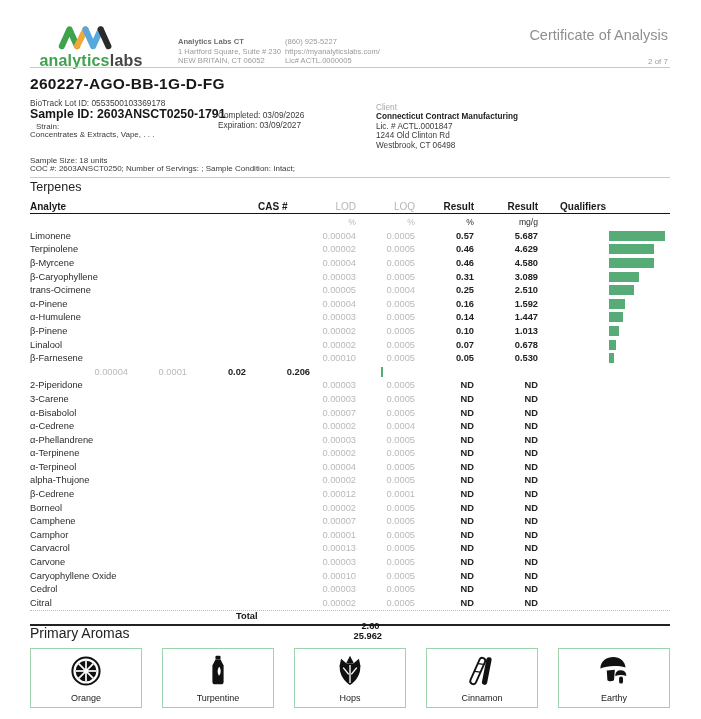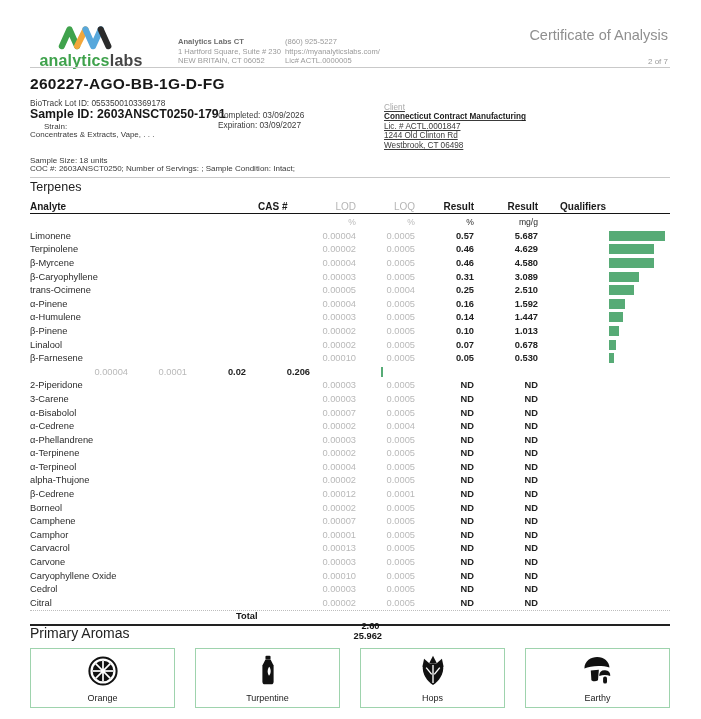--- a/index.html
+++ b/index.html
@@ -19,23 +19,23 @@
   .page-num{position:absolute;right:33px;top:57px;font-size:8px;color:#9a9a9a;}
   .rule-thin{position:absolute;left:30px;right:31px;height:0;border-top:1px solid #c9c9c9;}
   .rule-1{top:67px;} .rule-2{top:177px;}
 
   
   .batch-title{position:absolute;left:30px;top:75px;font-size:15.5px;font-weight:bold;color:#171717;letter-spacing:.3px;}
   .biotrack{position:absolute;left:30px;top:98px;font-size:8.3px;color:#3a3a3a;}
   .sample-id{position:absolute;left:30px;top:107px;font-size:12.3px;font-weight:bold;color:#171717;}
   .completed{position:absolute;left:218px;top:110px;font-size:8.3px;color:#3a3a3a;}
   .expiration{position:absolute;left:218px;top:120px;font-size:8.3px;color:#3a3a3a;}
-  .strain{position:absolute;left:44px;top:122px;font-size:8px;color:#3a3a3a;}
+  .strain{position:absolute;left:36px;top:122px;font-size:8px;color:#3a3a3a;}
   .matrix{position:absolute;left:30px;top:130px;font-size:8px;color:#3a3a3a;}
-  .client{position:absolute;left:384px;top:103px;font-size:8.2px;line-height:9.4px;color:#3a3a3a;text-decoration:underline;}
+  .client{position:absolute;left:376px;top:103px;font-size:8.2px;line-height:9.4px;color:#3a3a3a;}
   .client .client-label{color:#a9a9a9;}
   .client .client-name{font-weight:bold;color:#1c1c1c;}
   .sample-size{position:absolute;left:30px;top:156px;font-size:8px;color:#3a3a3a;}
   .coc-line{position:absolute;left:30px;top:164px;font-size:8px;color:#3a3a3a;}
 
   
   .section-title{position:absolute;left:30px;top:180px;font-size:12.5px;font-weight:500;color:#222;}
   .ttable{position:absolute;left:30px;top:200px;width:640px;}
   .trow{display:flex;align-items:center;height:13.6px;font-size:9.3px;}
   .thead{height:13px;border-bottom:1.5px solid #141414;font-size:10px;font-weight:bold;color:#1a1a1a;}
@@ -465,20 +465,35 @@
                 <path d="M12 16 L18.5 24"></path>
                 <path d="M28 16 L21.5 24"></path>
               </g>
             </svg>
           </span>
           <span class="aroma-label">Hops</span>
         </div>
         <div class="aroma-card" style="border-color: rgb(158, 211, 173);">
           <span>
             <svg viewBox="0 0 40 40">
+              <g transform="translate(15 20) rotate(24)">
+                <rect x="-3.5" y="-16.5" width="7" height="33" rx="3.5" fill="#fff" stroke="#111" stroke-width="2.2"></rect>
+                <line x1="-3.2" y1="-8" x2="3.2" y2="-10" stroke="#111" stroke-width="1.4"></line>
+                <line x1="-3.2" y1="2" x2="3.2" y2="0" stroke="#111" stroke-width="1.4"></line>
+              </g>
+              <g transform="translate(25.5 20) rotate(11)">
+                <rect x="-3" y="-16.5" width="6.2" height="33" rx="3" fill="#111"></rect>
+              </g>
+            </svg>
+          </span>
+          <span class="aroma-label">Cinnamon</span>
+        </div>
+        <div class="aroma-card" style="border-color: rgb(158, 211, 173);">
+          <span>
+            <svg viewBox="0 0 40 40">
               <g fill="#111">
                 <path d="M4 17 C4 8 12 3.5 19 3.5 C27 3.5 33.5 9 33.5 16 C24 13 11 14 4 17 Z"></path>
                 <path d="M11.5 19.5 L21 18.5 L20 31 Q16 33.5 12.2 30.8 Z"></path>
                 <path d="M21.5 24.5 Q22.5 18.5 28.5 19.2 Q34.8 20 34.4 26 Q28 23.5 21.5 26 Z"></path>
                 <rect x="26" y="26.5" width="4.6" height="8.2" rx="2.2"></rect>
               </g>
             </svg>
           </span>
           <span class="aroma-label">Earthy</span>
         </div>

